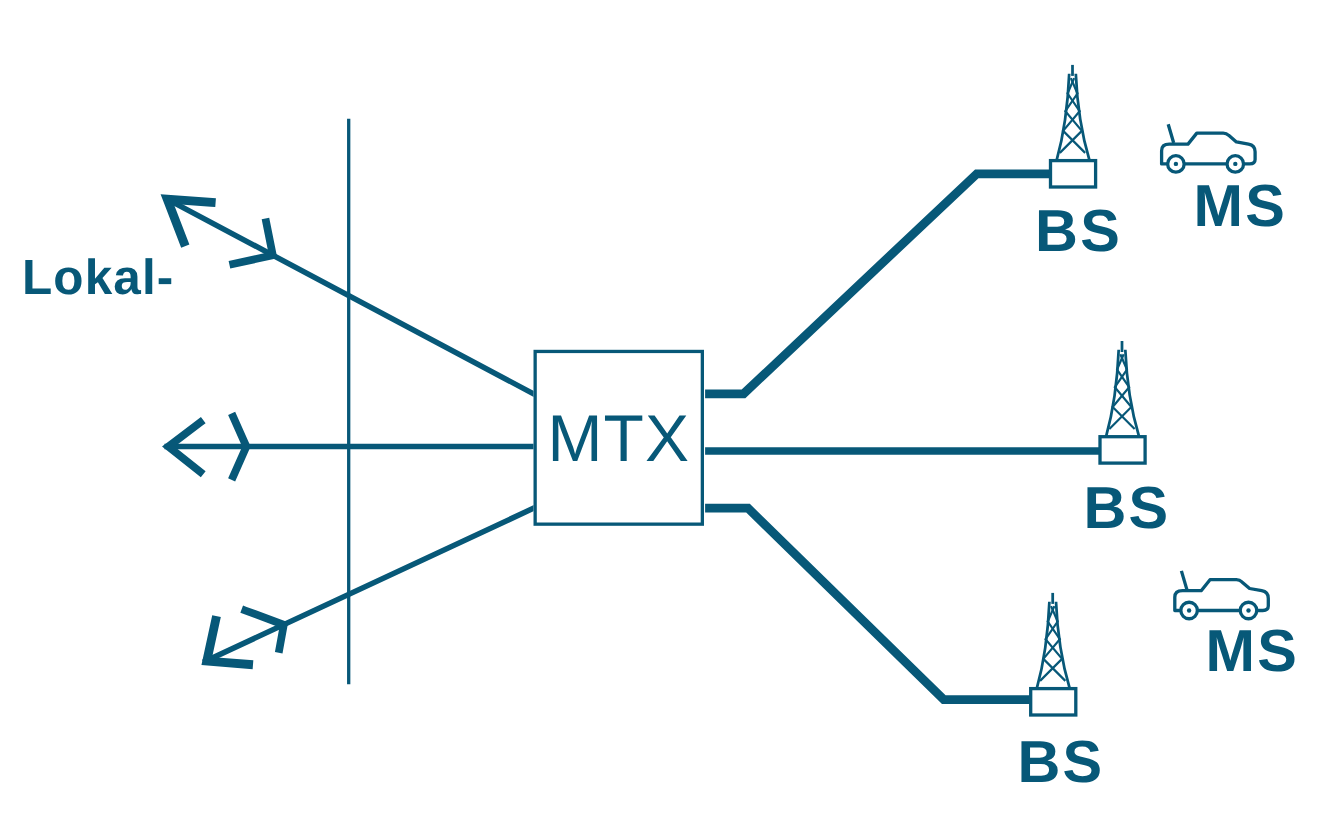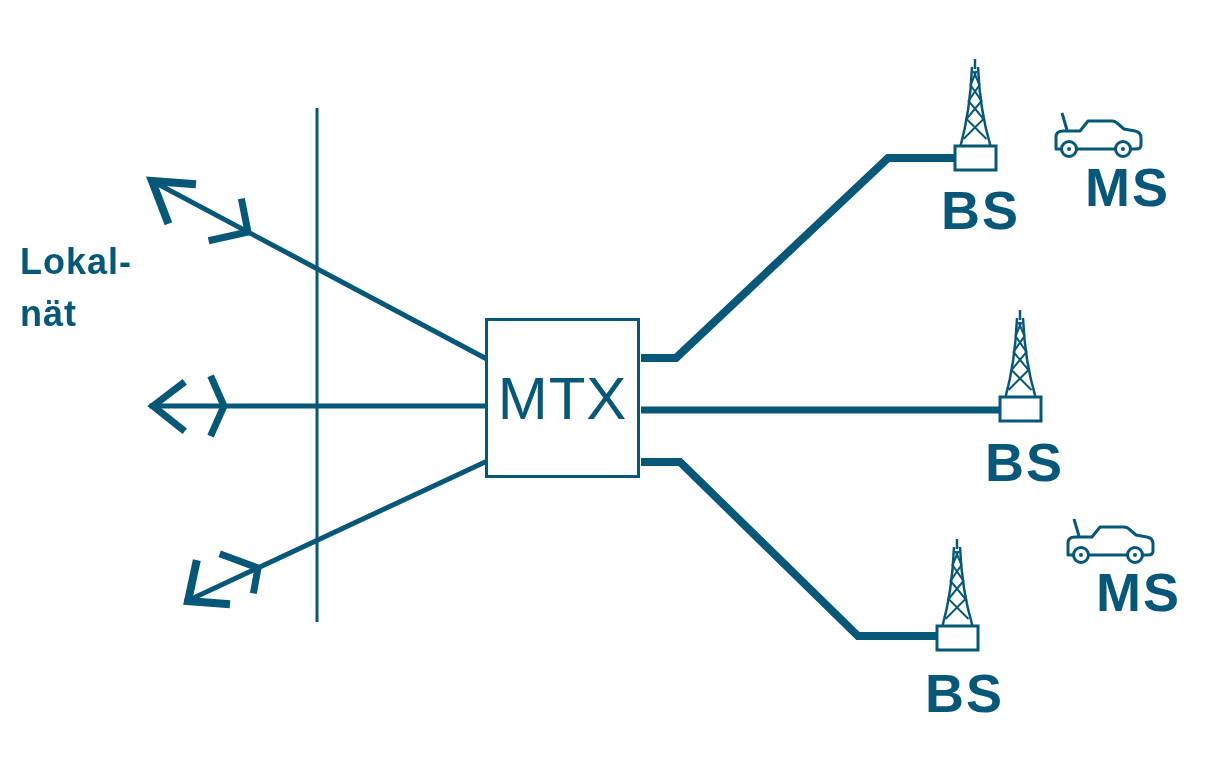--- a/index.html
+++ b/index.html
@@ -21,22 +21,22 @@
   }
   .label {
     position: absolute;
     color: var(--ink);
     font-weight: bold;
     line-height: 1;
     white-space: nowrap;
     z-index: 3;
   }
   .net-label {
-    left: 20px; top: 236px;
-    font-size: 36px;
+    left: 20px; top: 226px;
+    font-size: 45px;
     line-height: 52px;
     letter-spacing: 1px;
   }
   .station-label {
     font-size: 54px;
     letter-spacing: 2px;
   }
   .mtx-box {
     position: absolute;
     left: 485px; top: 318px;
@@ -113,21 +113,20 @@
     <use href="#car" transform="translate(1051,112)"></use>
     <use href="#car" transform="translate(1063,518)"></use>
   </svg>
 
   <div class="mtx-box">
     <span>MTX</span>
   </div>
 
   <div class="label net-label">
     <div>Lokal-</div>
-    <div>nät</div>
   </div>
 
   <div class="label station-label" style="left:941px; top:183px;">BS</div>
   <div class="label station-label" style="left:985px; top:435px;">BS</div>
   <div class="label station-label" style="left:925px; top:666px;">BS</div>
   <div class="label station-label" style="left:1085px; top:160px;">MS</div>
   <div class="label station-label" style="left:1096px; top:565px;">MS</div>
 
 </div>
 

